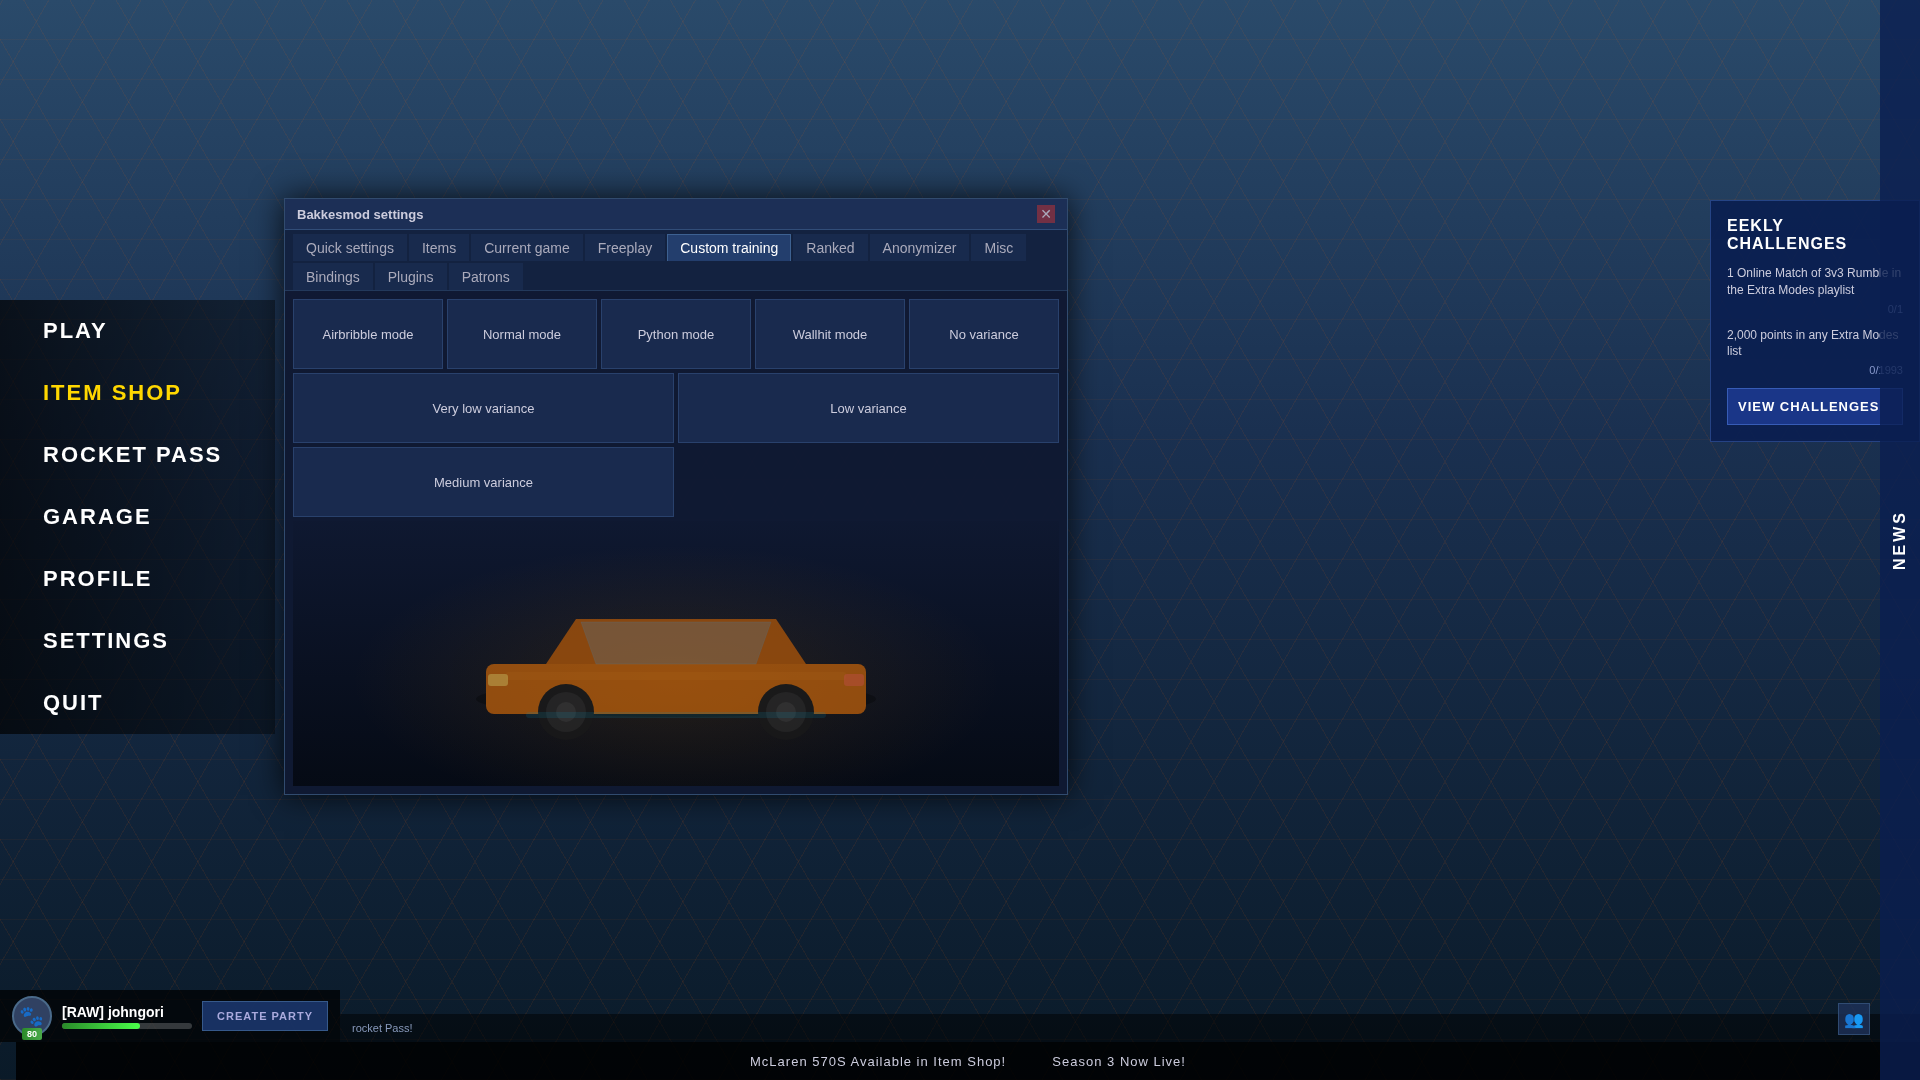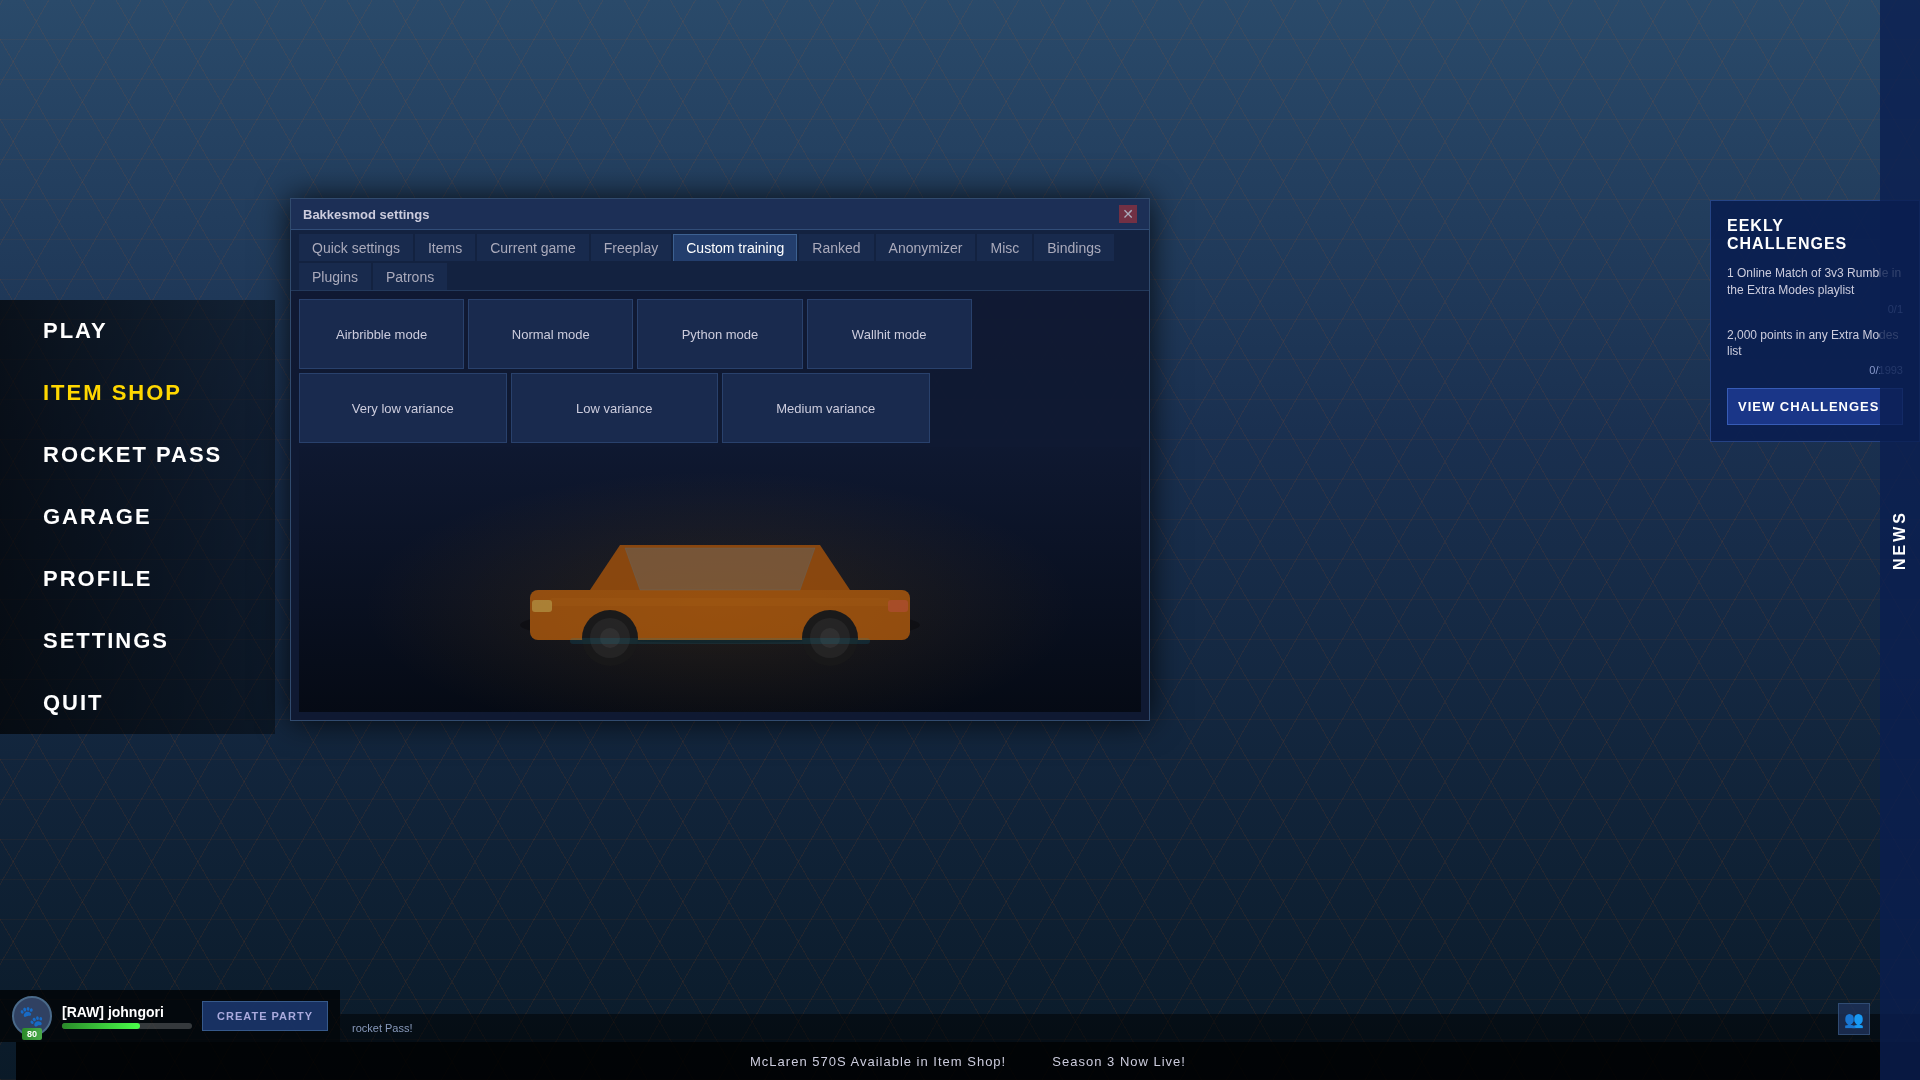--- a/index.html
+++ b/index.html
@@ -134,23 +134,23 @@
       font-weight: 700;
       letter-spacing: 3px;
       writing-mode: vertical-rl;
       text-orientation: mixed;
       transform: rotate(180deg);
     }
 
     
     .dialog {
       position: absolute;
-      left: 290px;
+      left: 284px;
       top: 198px;
-      width: 860px;
+      width: 784px;
       z-index: 10;
       background: rgba(15, 25, 50, 0.97);
       border: 1px solid rgba(100,150,200,0.4);
       box-shadow: 0 0 30px rgba(0,0,0,0.8);
     }
 
     .dialog-titlebar {
       display: flex;
       align-items: center;
       justify-content: space-between;
@@ -213,21 +213,21 @@
       display: grid;
       gap: 4px;
       margin-bottom: 4px;
     }
 
     .mode-grid-row-top {
       grid-template-columns: repeat(5, 1fr);
     }
 
     .mode-grid-row-bottom {
-      grid-template-columns: repeat(4, 1fr);
+      grid-template-columns: repeat(2, 1fr);
     }
 
     .mode-card {
       background: rgba(30, 50, 90, 0.7);
       border: 1px solid rgba(80,120,180,0.3);
       padding: 20px 10px;
       text-align: center;
       cursor: pointer;
       min-height: 70px;
       display: flex;
@@ -458,20 +458,21 @@
     <div class="tab">Plugins</div>
     <div class="tab">Patrons</div>
   </div>
   <div class="dialog-content">
 
     <div class="mode-grid-row mode-grid-row-top">
       <div class="mode-card">Airbribble mode</div>
       <div class="mode-card">Normal mode</div>
       <div class="mode-card">Python mode</div>
       <div class="mode-card">Wallhit mode</div>
+      <div class="mode-card">No variance</div>
     </div>
 
     <div class="mode-grid-row mode-grid-row-bottom">
       <div class="mode-card">Very low variance</div>
       <div class="mode-card">Low variance</div>
       <div class="mode-card">Medium variance</div>
     </div>
 
     <div class="preview-area">
       <div class="car-preview">

